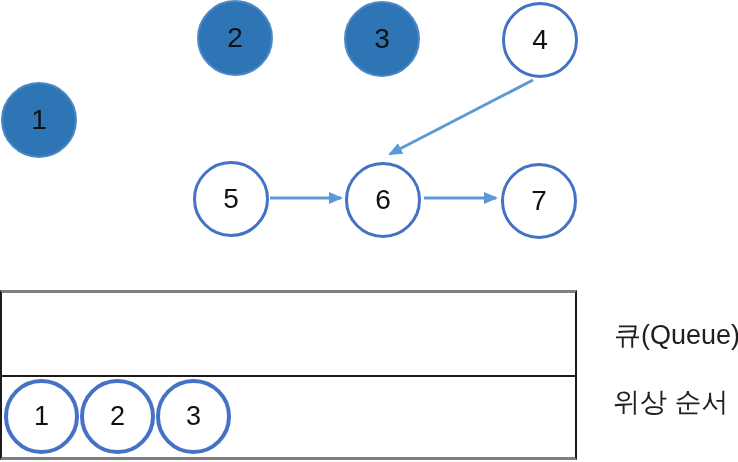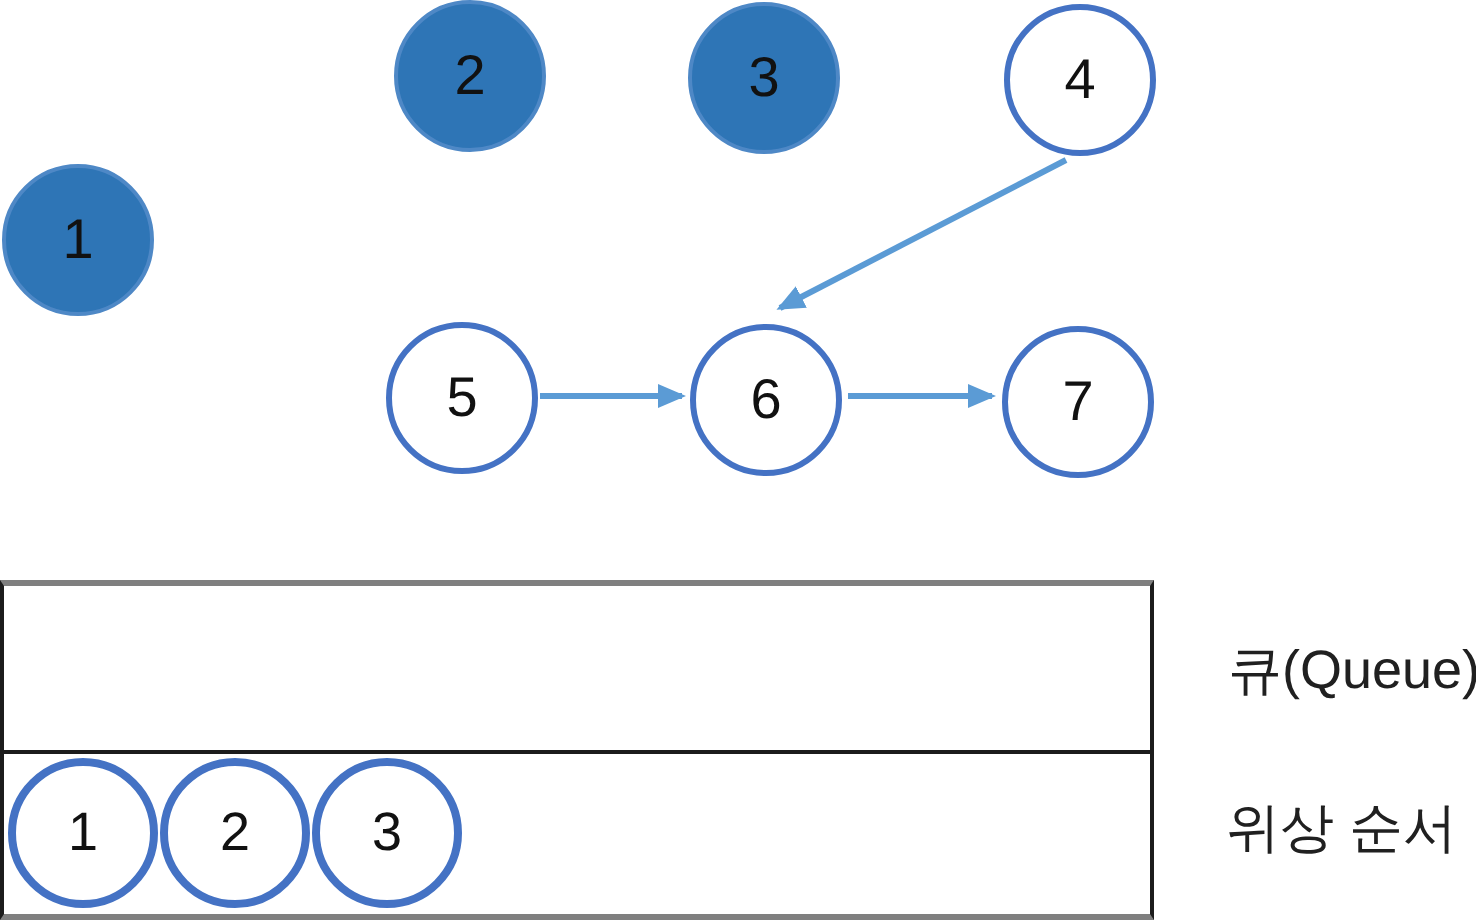--- a/index.html
+++ b/index.html
@@ -82,21 +82,21 @@
     color: #111111;
     flex: 0 0 auto;
   }
   .side-label {
     position: absolute;
     font-size: 27px;
     color: #202020;
     white-space: nowrap;
   }
   #queue-label { left: 614px; top: 317px; }
-  #order-label { left: 613px; top: 396px; }
+  #order-label { left: 613px; top: 384px; }
 </style>
 </head>
 <body>
 
 <div id="stage">
 
   <svg id="edge-layer" viewBox="0 0 738 462" xmlns="http://www.w3.org/2000/svg">
     <defs>
       <marker id="arrowhead" markerUnits="userSpaceOnUse" markerWidth="14" markerHeight="12" refX="12" refY="6" orient="auto">
         <path d="M0,0 L14,6 L0,12 Z" fill="#5b9bd5"></path>

